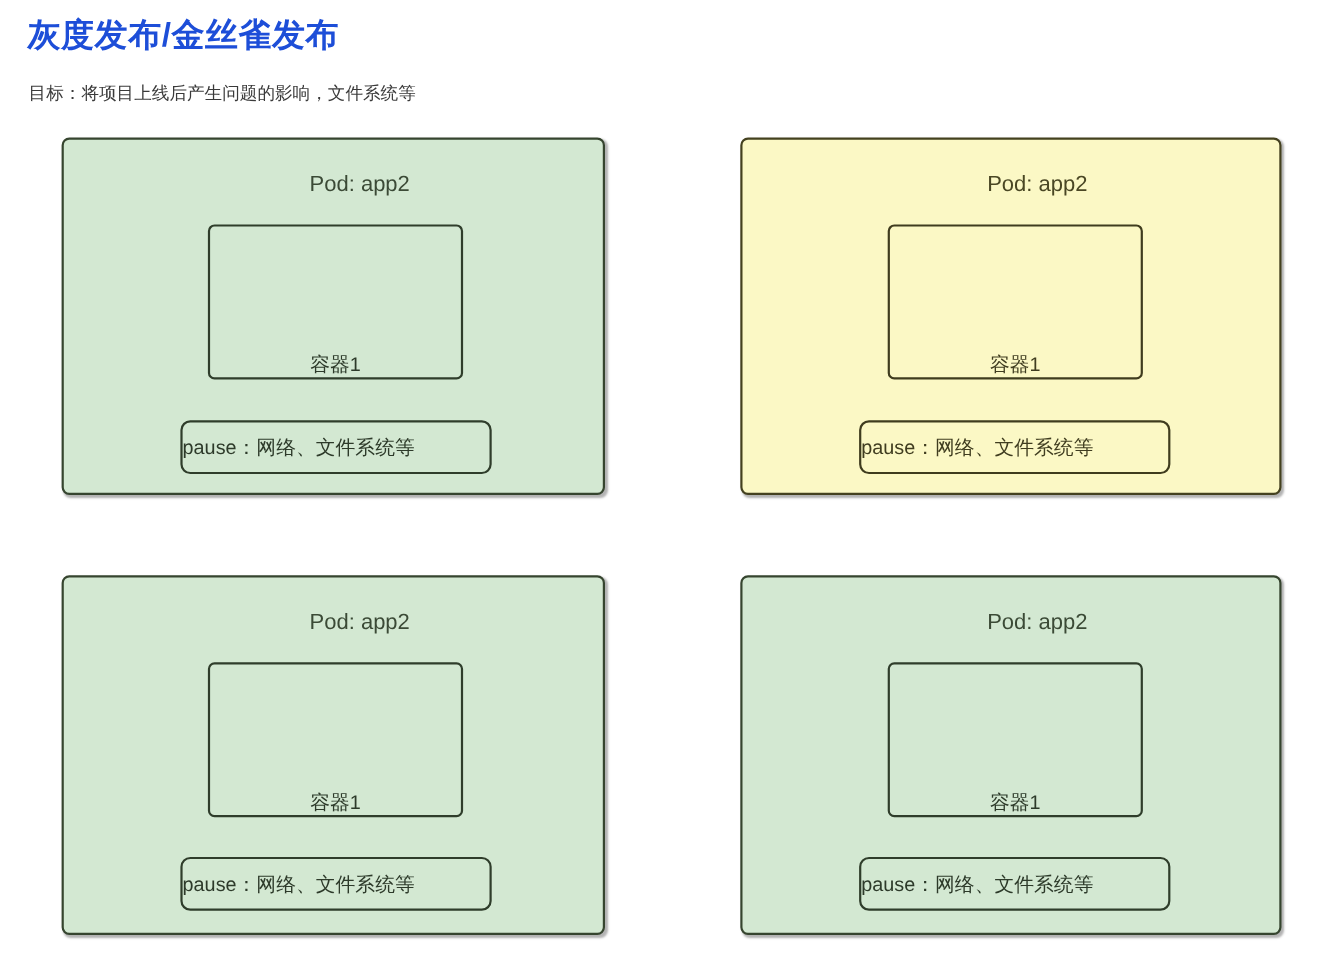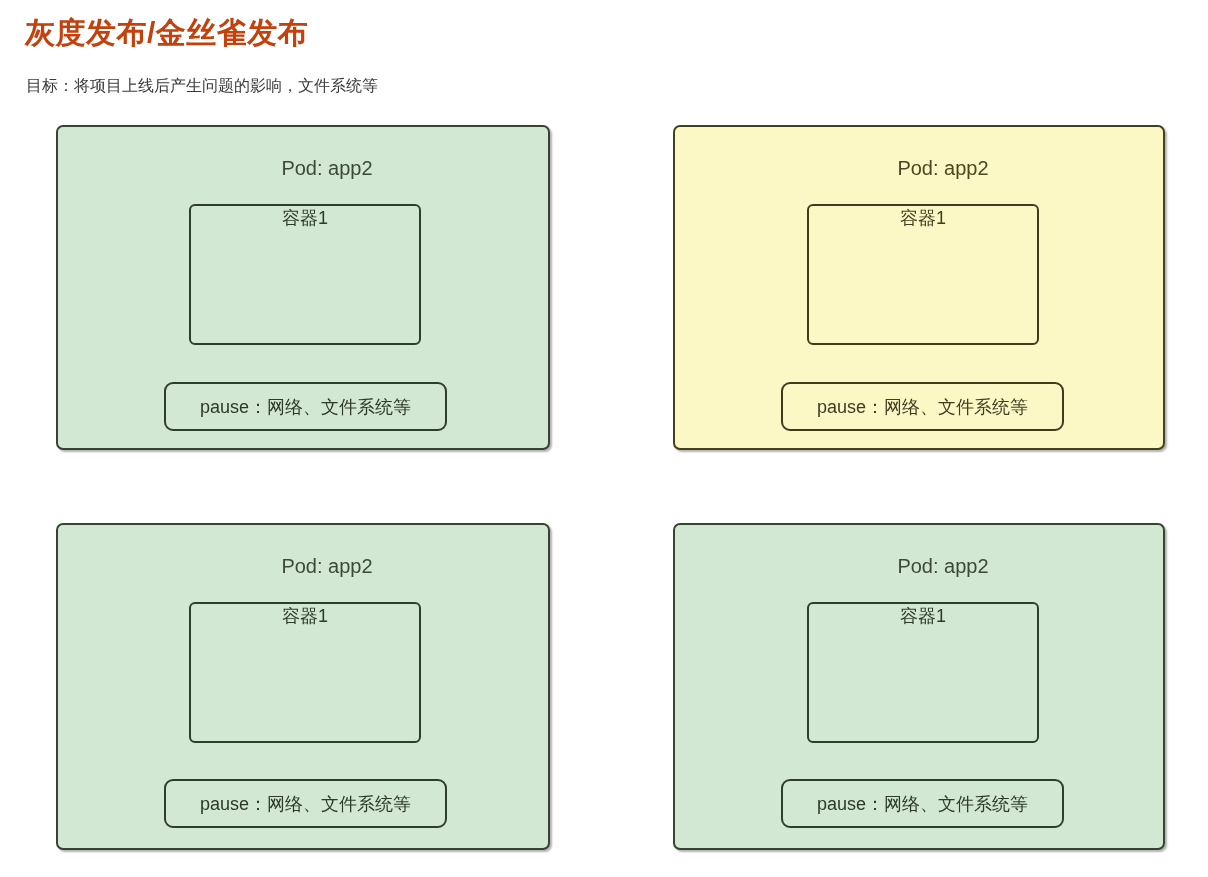--- a/index.html
+++ b/index.html
@@ -16,21 +16,21 @@
     -webkit-font-smoothing: antialiased;
   }
 
   
   .page-title {
     position: absolute;
     left: 25px;
     top: 13px;
     font-size: 30px;
     font-weight: bold;
-    color: #c2410c;
+    color: #1d4ed8;
     letter-spacing: 0.5px;
     line-height: 40px;
     white-space: nowrap;
     text-align: center;
   }
   .page-subtitle {
     position: absolute;
     left: 26px;
     top: 75px;
     font-size: 16px;
@@ -73,21 +73,21 @@
   .pod.yellow .pod-title { color: #4a4724; }
 
   
   .container-box {
     position: absolute;
     box-sizing: border-box;
     border-radius: 6px;
     border-style: solid;
     border-width: 2.5px;
     display: flex;
-    align-items: flex-start;
+    align-items: flex-end;
     justify-content: center;
   }
   .pod.green .container-box {
     border-color: #2f3d2b;
     background: transparent;
   }
   .pod.yellow .container-box {
     border-color: #3f3c1e;
     background: transparent;
   }
@@ -100,21 +100,20 @@
 
   
   .pause-box {
     position: absolute;
     box-sizing: border-box;
     border-radius: 9px;
     border-style: solid;
     border-width: 2.5px;
     display: flex;
     align-items: center;
-    justify-content: center;
   }
   .pod.green .pause-box { border-color: #2f3d2b; }
   .pod.yellow .pause-box { border-color: #3f3c1e; }
   .pause-label {
     font-size: 18px;
     color: #2d3a2a;
     line-height: 24px;
     white-space: nowrap;
   }
   .pod.yellow .pause-label { color: #403d20; }

